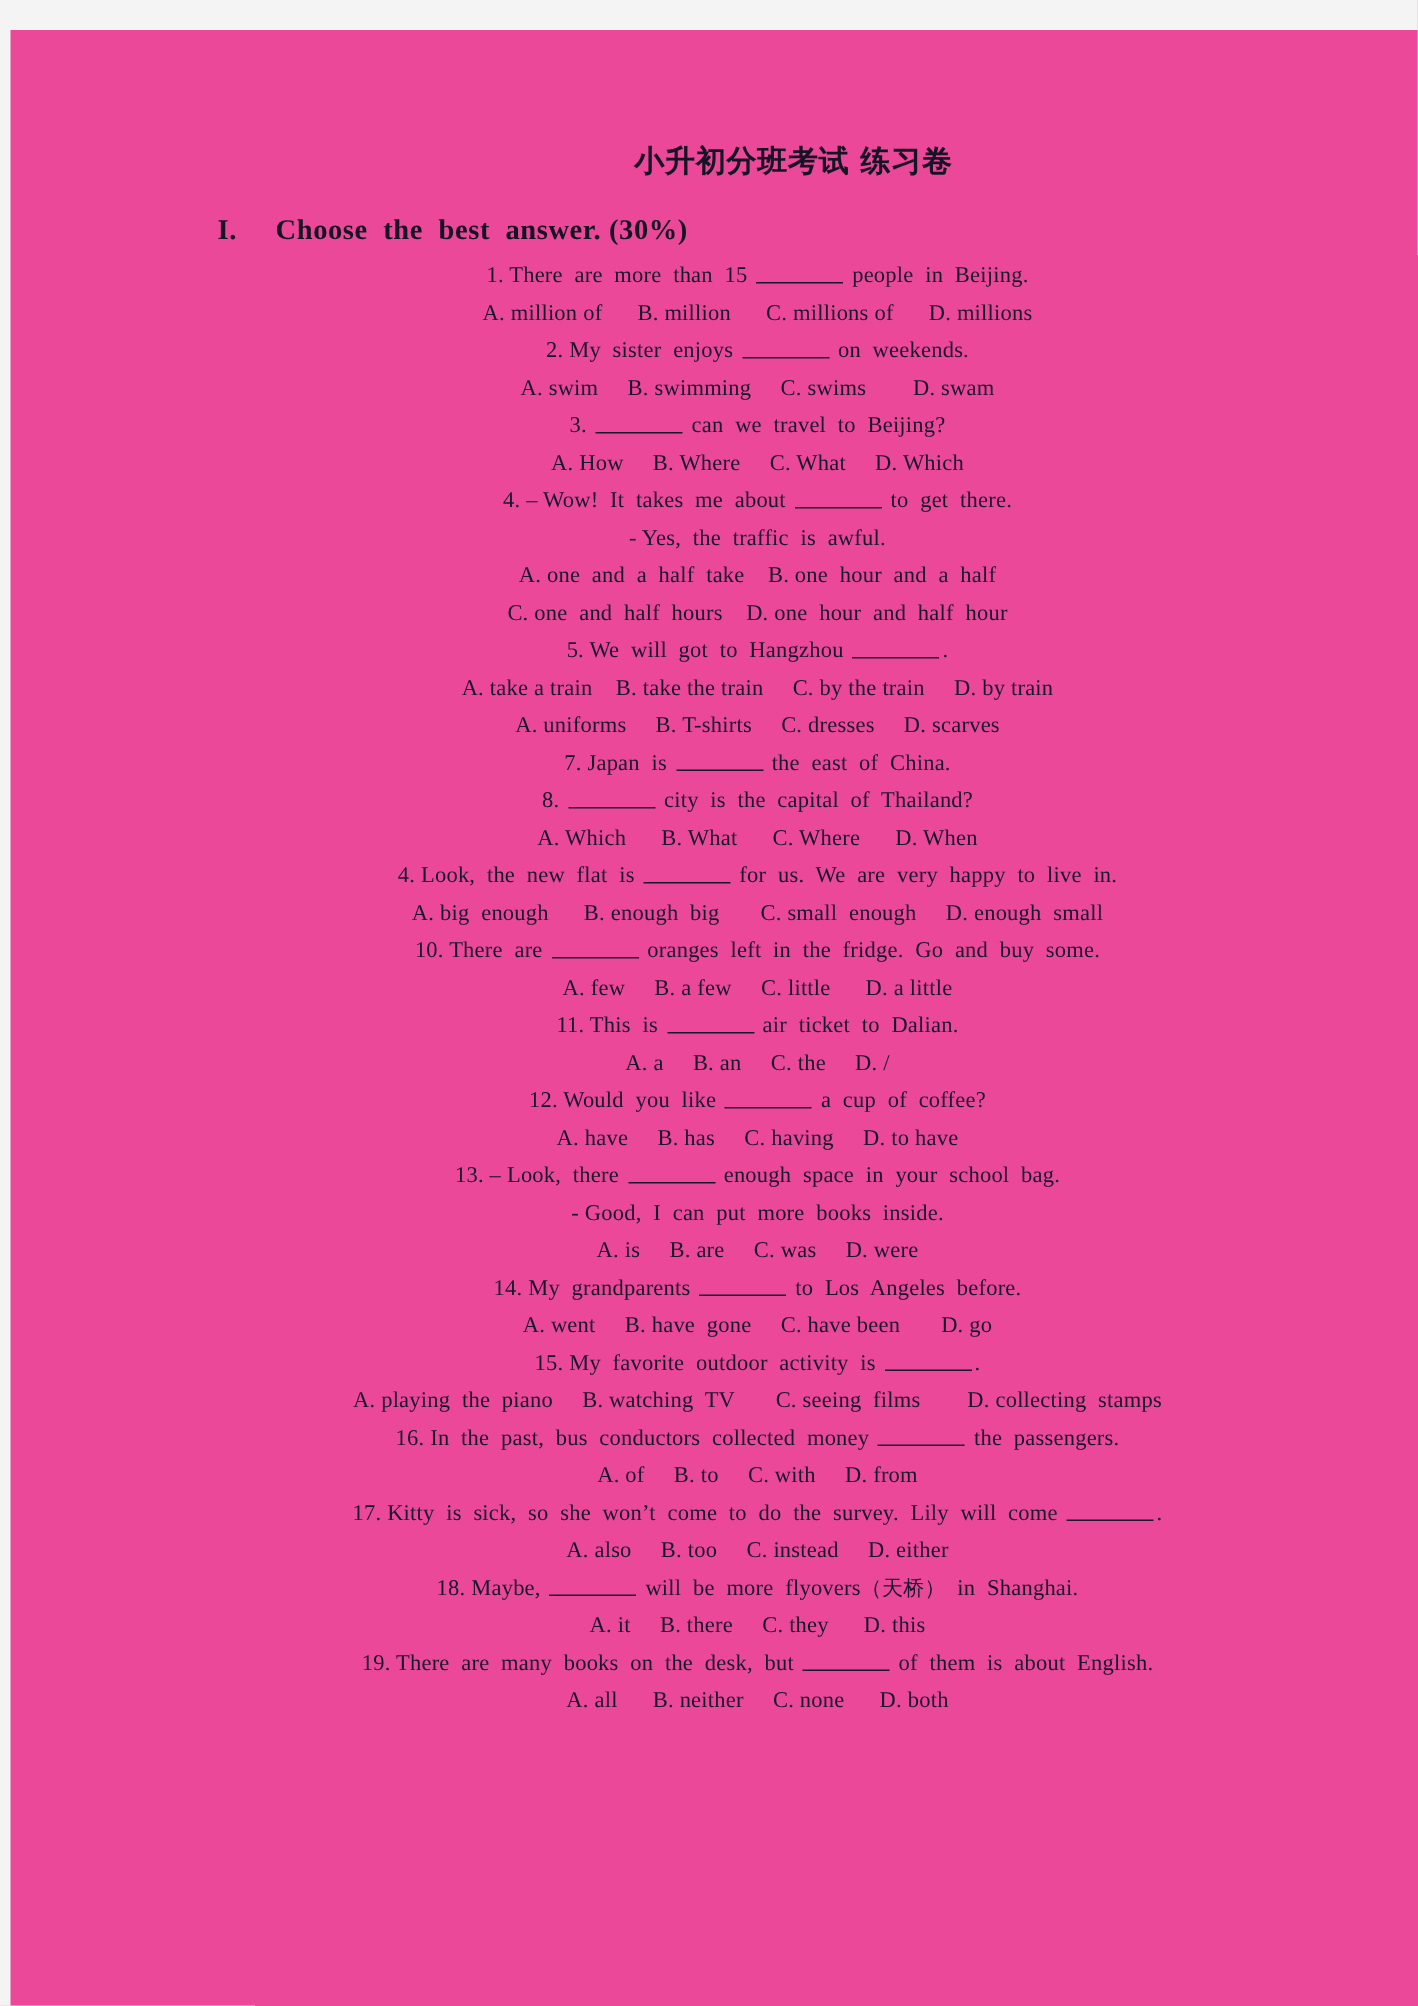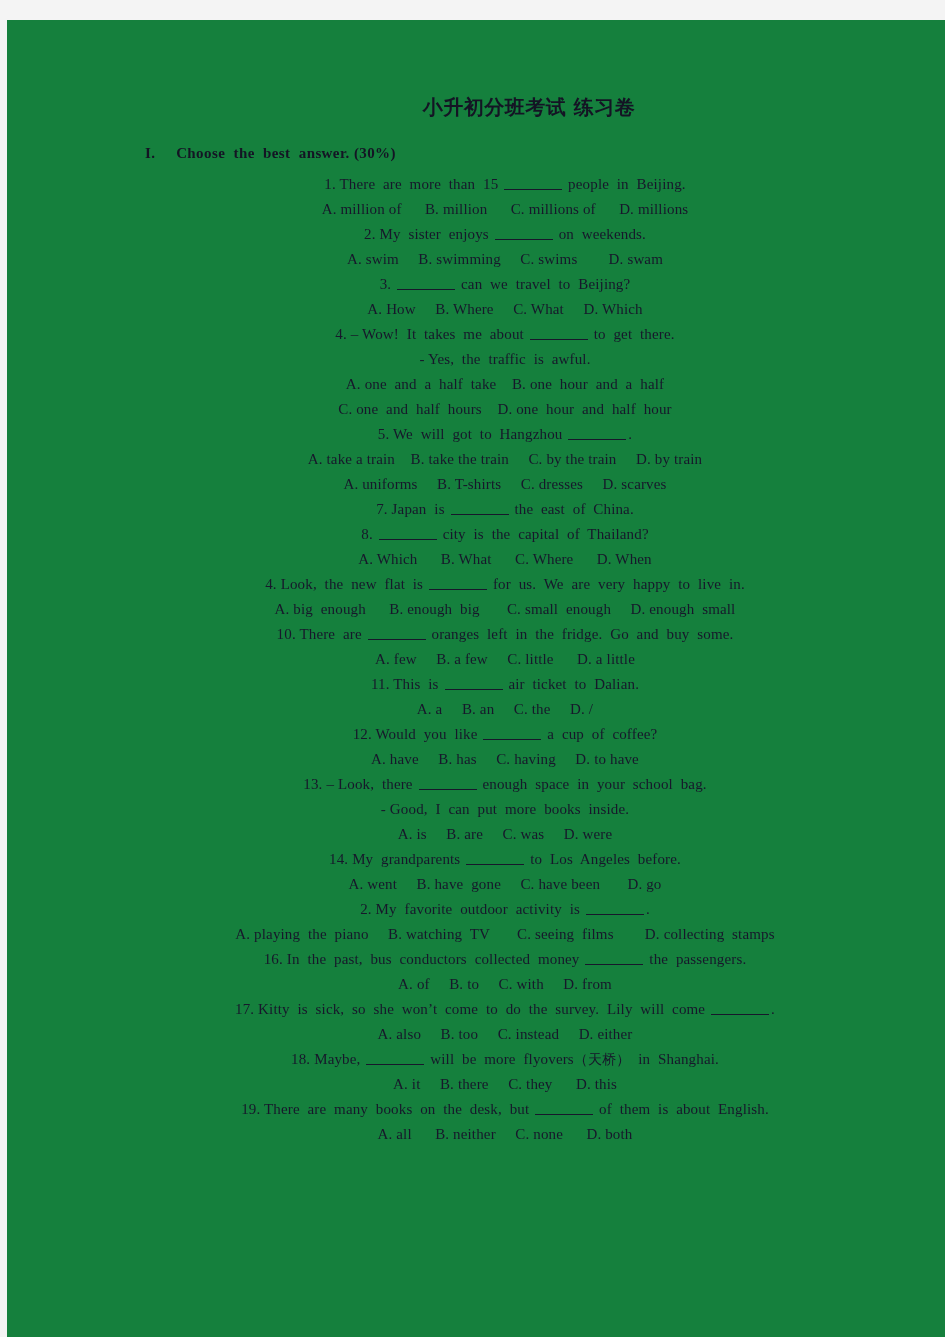--- a/index.html
+++ b/index.html
@@ -19,41 +19,41 @@
     width: 945px;
     height: 1337px;
     background: #f4f4f4;
   }
   .page {
     position: absolute;
     left: 7px;
     top: 20px;
     width: 938px;
     height: 1317px;
-    background: #15803d;
+    background: #ec4899;
   }
   .doc-body {
     position: absolute;
     left: 138px;
     top: 75px;
     width: 720px;
   }
   .doc-title {
     text-align: center;
     font-size: 20px;
     font-weight: bold;
     color: #141424;
     letter-spacing: 0.5px;
     margin: 0 0 22px 0;
     padding-left: 48px;
     line-height: 1.2;
     font-family: "DejaVu Serif", "Liberation Serif", serif;
   }
   .section-heading {
-    font-size: 15px;
+    font-size: 19px;
     font-weight: bold;
     color: #141424;
     margin: 0 0 6px 0;
     line-height: 25px;
     letter-spacing: 0.4px;
     white-space: pre;
   }
   .q-line {
     font-size: 15px;
     color: #17172b;
@@ -126,21 +126,21 @@
       <div class="q-line"><span>12. Would  you  like </span><span class="blank"></span><span> a  cup  of  coffee?</span></div>
       <div class="q-line opts">A. have     B. has     C. having     D. to have</div>
 
       <div class="q-line"><span>13. – Look,  there </span><span class="blank"></span><span> enough  space  in  your  school  bag.</span></div>
       <div class="q-line">- Good,  I  can  put  more  books  inside.</div>
       <div class="q-line opts">A. is     B. are     C. was     D. were</div>
 
       <div class="q-line"><span>14. My  grandparents </span><span class="blank"></span><span> to  Los  Angeles  before.</span></div>
       <div class="q-line opts">A. went     B. have  gone     C. have been       D. go</div>
 
-      <div class="q-line"><span>2. My  favorite  outdoor  activity  is </span><span class="blank"></span><span>.</span></div>
+      <div class="q-line"><span>15. My  favorite  outdoor  activity  is </span><span class="blank"></span><span>.</span></div>
       <div class="q-line opts">A. playing  the  piano     B. watching  TV       C. seeing  films        D. collecting  stamps</div>
 
       <div class="q-line"><span>16. In  the  past,  bus  conductors  collected  money </span><span class="blank"></span><span> the  passengers.</span></div>
       <div class="q-line opts">A. of     B. to     C. with     D. from</div>
 
       <div class="q-line"><span>17. Kitty  is  sick,  so  she  won’t  come  to  do  the  survey.  Lily  will  come </span><span class="blank"></span><span>.</span></div>
       <div class="q-line opts">A. also     B. too     C. instead     D. either</div>
 
       <div class="q-line"><span>18. Maybe, </span><span class="blank"></span><span> will  be  more  flyovers</span><span class="cn">（天桥）</span><span>  in  Shanghai.</span></div>
       <div class="q-line opts">A. it     B. there     C. they      D. this</div>

